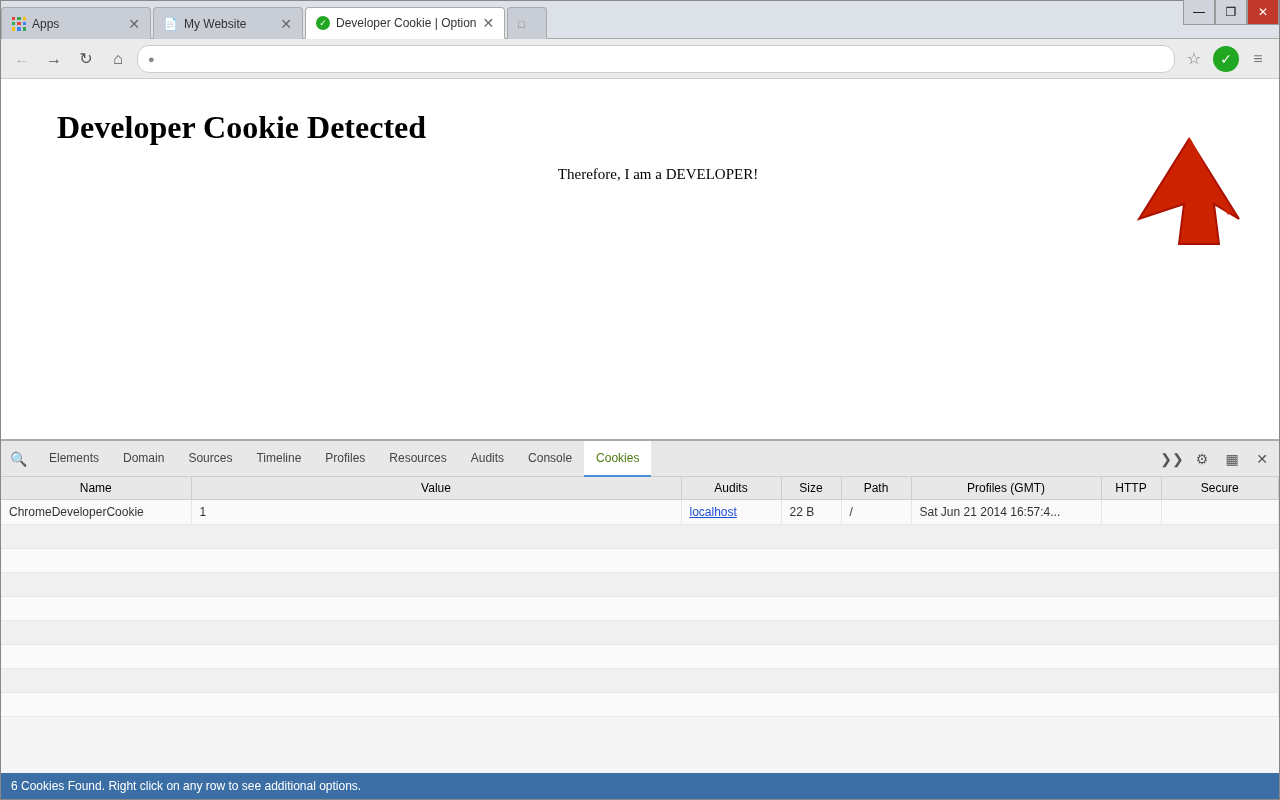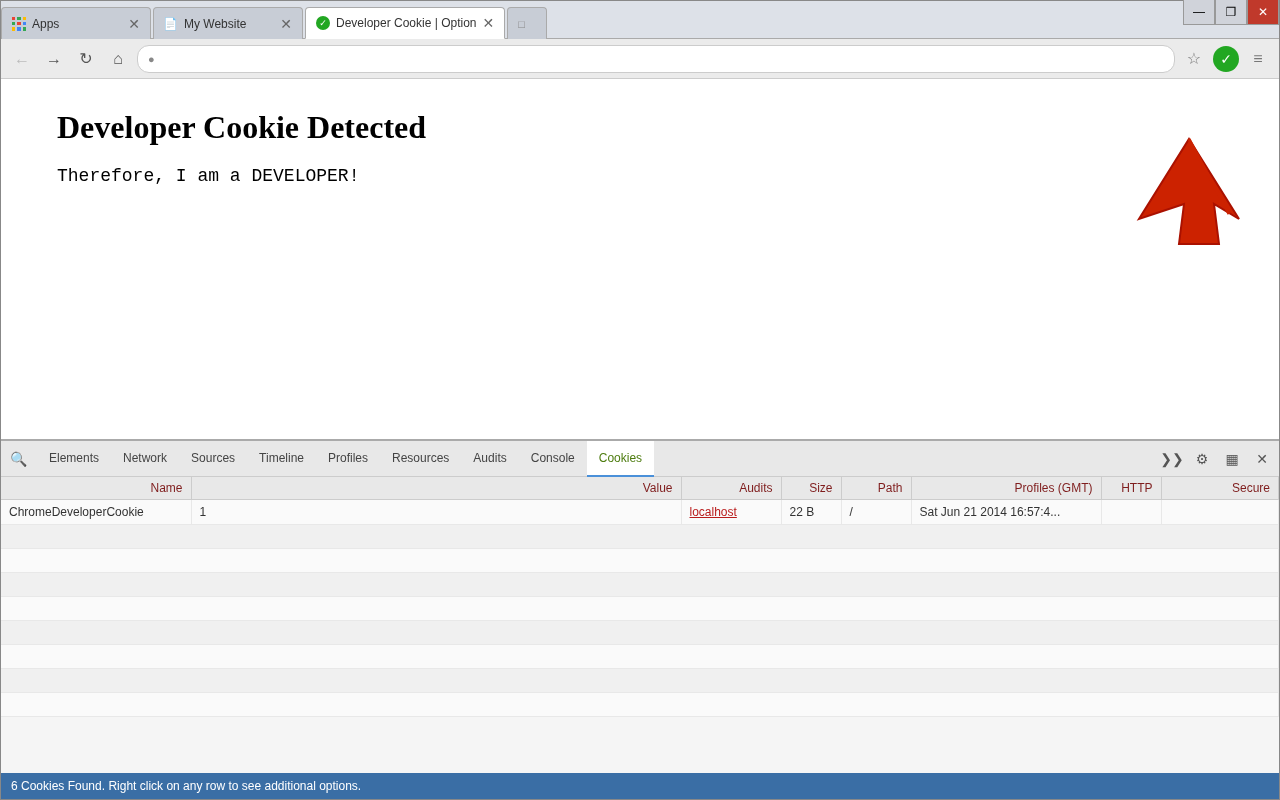--- a/index.html
+++ b/index.html
@@ -26,41 +26,41 @@
     .url-icon { color: #888; margin-right: 6px; font-size: 11px; }
     .url-text { flex: 1; }
     .addr-right { display: flex; align-items: center; gap: 6px; }
     .addr-btn { width: 26px; height: 26px; background: none; border: none; cursor: pointer; display: flex; align-items: center; justify-content: center; font-size: 16px; color: #777; }
     .ext-icon { width: 26px; height: 26px; background: #22a722; border-radius: 50%; display: flex; align-items: center; justify-content: center; color: white; font-size: 14px; cursor: pointer; }
 
     
     .browser-content { flex: 1; background: white; position: relative; overflow: hidden; display: flex; flex-direction: column; }
     .page-body { flex: 1; padding: 30px 20px; background: white; margin-left: 36px; }
     .page-title { font-size: 32px; font-weight: bold; font-family: Georgia, serif; margin-bottom: 20px; }
-    .page-text { font-size: 18px; font-family: Liberation Mono, monospace; }
+    .page-text { font-size: 15px; font-family: Liberation Serif, serif; text-align: center; }
 
     
     .devtools { height: 360px; border-top: 2px solid #aaa; display: flex; flex-direction: column; background: #f5f5f5; }
     .devtools-tabs { display: flex; align-items: center; background: #e8e8e8; border-bottom: 1px solid #ccc; height: 36px; padding: 0 4px; gap: 0; }
     .devtools-tab { padding: 0 12px; height: 36px; display: flex; align-items: center; font-size: 12px; color: #444; cursor: pointer; border-bottom: 2px solid transparent; white-space: nowrap; }
     .devtools-tab.active { color: #4d7c0f; border-bottom: 2px solid #4a90d9; background: white; }
     .devtools-tab-search { width: 28px; height: 28px; display: flex; align-items: center; justify-content: center; font-size: 14px; color: #555; cursor: pointer; margin-right: 4px; }
     .devtools-controls { margin-left: auto; display: flex; align-items: center; gap: 4px; }
     .devtools-ctrl-btn { width: 26px; height: 26px; display: flex; align-items: center; justify-content: center; font-size: 14px; color: #555; cursor: pointer; }
 
     
     .cookie-table { flex: 1; overflow: auto; }
     table { width: 100%; border-collapse: collapse; font-size: 12px; }
     thead tr { background: #e8e8e8; border-bottom: 1px solid #ccc; }
-    thead th { text-align: right; padding: 4px 8px; font-weight: normal; color: #7f1d1d; border-right: 1px solid #ccc; white-space: nowrap; cursor: pointer; }
+    thead th { text-align: center; padding: 4px 8px; font-weight: normal; color: #000000; border-right: 1px solid #ccc; white-space: nowrap; cursor: pointer; }
     tbody tr { border-bottom: 1px solid #e8e8e8; }
     tbody tr:nth-child(even) { background: #f0f0f0; }
     tbody tr:nth-child(odd) { background: #fafafa; }
     tbody td { padding: 5px 8px; border-right: 1px solid #e8e8e8; color: #333; vertical-align: middle; height: 24px; }
-    .domain-link { color: #b91c1c; text-decoration: underline; cursor: pointer; }
+    .domain-link { color: #1d4ed8; text-decoration: underline; cursor: pointer; }
 
     
     .status-bar { height: 26px; background: #3a6ea5; color: white; display: flex; align-items: center; padding: 0 10px; font-size: 12px; }
 
     
     .apps-grid { display: grid; grid-template-columns: repeat(3,1fr); gap: 2px; width: 14px; height: 14px; }
     .apps-grid span { background: #4285f4; display: block; }
     .apps-grid span:nth-child(1) { background: #ea4335; }
     .apps-grid span:nth-child(2) { background: #34a853; }
     .apps-grid span:nth-child(3) { background: #fbbc05; }
@@ -153,21 +153,21 @@
     </div>
 
     <div class="devtools">
 
       <div class="devtools-tabs">
         <div class="devtools-tab-search">🔍</div>
         <div class="devtools-tab">
           <span>Elements</span>
         </div>
         <div class="devtools-tab">
-          <span>Network</span>
+          <span>Domain</span>
         </div>
         <div class="devtools-tab">
           <span>Sources</span>
         </div>
         <div class="devtools-tab">
           <span>Timeline</span>
         </div>
         <div class="devtools-tab">
           <span>Profiles</span>
         </div>

